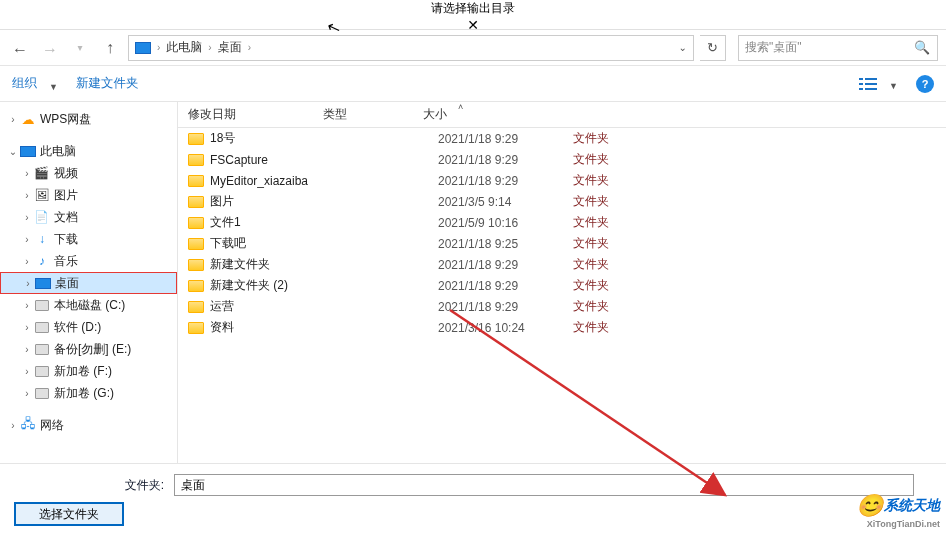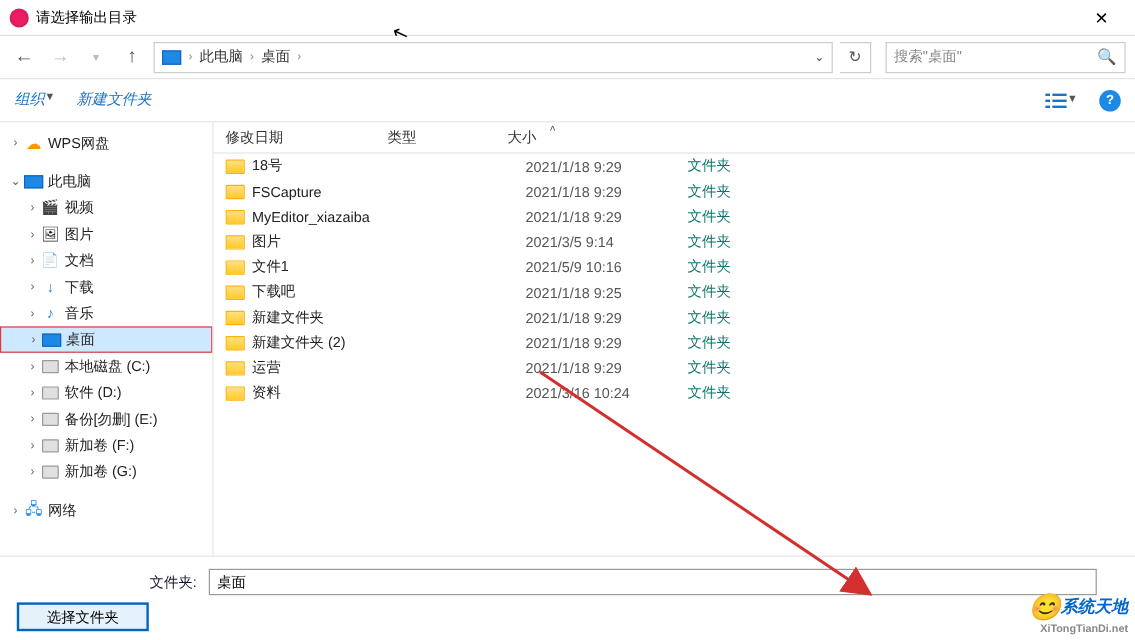--- a/index.html
+++ b/index.html
@@ -1,34 +1,34 @@
 <!DOCTYPE html>
 <html><head>
 <meta charset="utf-8">
 <style>
 * { box-sizing: border-box; margin: 0; padding: 0; font-family: "Microsoft YaHei", "Segoe UI", sans-serif; }
 body { background: #fff; width: 946px; height: 533px; overflow: hidden; position: relative; }
 
-.titlebar { display: flex; align-items: center; height: 30px; border-bottom: 1px solid #e0e0e0; padding: 0 8px; }
+.titlebar { display: flex; align-items: center; height: 30px; border-bottom: 1px solid #e0e0e0; padding: 0 8px; flex-direction: column; }
 .titlebar .app-icon { width: 16px; height: 16px; background: radial-gradient(circle, #e91e63 40%, #c2185b 100%); border-radius: 50%; margin-right: 6px; }
 .titlebar .title { font-size: 12px; color: #000; flex: 1; }
 .titlebar .close { width: 40px; text-align: center; font-size: 14px; cursor: pointer; }
 
 .navbar { display: flex; align-items: center; height: 36px; padding: 0 8px; gap: 6px; border-bottom: 1px solid #e5e5e5; }
 .nav-btn { width: 24px; height: 24px; display:flex; align-items:center; justify-content:center; color:#555; cursor:pointer; font-size:16px; }
 .nav-btn.disabled { color: #bbb; }
 .breadcrumb { flex: 1; display: flex; align-items: center; border: 1px solid #ccc; height: 26px; padding: 0 6px; background:#fff; gap:4px; font-size:12px; color:#333; }
 .breadcrumb .pc-icon { width:16px; height:12px; background:#1e88e5; border:1px solid #1565c0; display:inline-block; }
 .breadcrumb .chev { color:#888; font-size:10px; margin:0 2px; }
 .bc-refresh { width:26px; height:26px; border:1px solid #ccc; border-left:none; display:flex; align-items:center; justify-content:center; font-size:13px; color:#555; cursor:pointer;}
 .searchbox { width: 200px; height: 26px; border: 1px solid #ccc; display:flex; align-items:center; padding:0 6px; font-size:12px; color:#888; margin-left:6px; }
 .searchbox .sicon { margin-left:auto; color:#777; font-size:13px;}
 
 .toolbar { display:flex; align-items:center; height:36px; padding:0 12px; gap:18px; border-bottom:1px solid #e5e5e5; font-size:12.5px; }
-.toolbar .tb-btn { display:flex; align-items:flex-start; gap:0; color:#1a73c7; cursor:pointer;font-style:italic; }
+.toolbar .tb-btn { display:flex; align-items:flex-end; gap:12px; color:#1a73c7; cursor:pointer; }
 .toolbar .drop { font-size:9px; color:#555; }
 .toolbar .spacer { flex:1; }
 .toolbar .view-icon { width:18px; height:14px; display:inline-block; }
 .toolbar .help { width:18px; height:18px; border-radius:50%; background:#1e88e5; color:#fff; display:flex; align-items:center; justify-content:center; font-size:11px; font-weight:bold; cursor:pointer;}
 
 .body-area { display:flex; height: calc(533px - 30px - 36px - 36px - 70px); }
 .sidebar { width: 178px; border-right:1px solid #e5e5e5; overflow:auto; padding:6px 0; }
 .tree-item { display:flex; align-items:center; height:22px; font-size:12px; color:#222; cursor:pointer; padding-right:6px; }
 .tree-item.selected { background:#cde8ff; border:1px solid #e53935; }
 .tree-indent { display:inline-block; }
@@ -46,21 +46,21 @@
 .col-name { width:250px; }
 .col-date { width:135px; }
 .col-type { width:100px; }
 .col-size { width:100px; }
 .sort-arrow { position:absolute; left:280px; top:0; font-size:9px; color:#555;}
 
 .file-row { display:flex; height:21px; align-items:center; font-size:12px; color:#222; cursor:pointer; }
 .file-row .cell { padding:0 10px; overflow:hidden; white-space:nowrap; }
 .cell-name { width:250px; display:flex; align-items:center; gap:6px;}
 .cell-date { width:135px; color:#555;}
-.cell-type { width:100px; color:#0f766e;}
+.cell-type { width:100px; color:#7f1d1d;}
 .folder-icon { width:16px; height:12px; background:linear-gradient(#ffe082,#ffca28); border:1px solid #ffb300; border-radius:1px; display:inline-block;}
 
 .footer { position:absolute; bottom:0; left:0; right:0; height:70px; border-top:1px solid #e5e5e5; padding:10px 14px; }
 .footer-row1 { display:flex; align-items:center; gap:10px; margin-left:100px;}
 .footer-label { font-size:12px; color:#0f172a; width:50px; text-align:right;}
 .footer-input { flex:1; height:22px; border:1px solid #999; padding:0 6px; font-size:12px; max-width:740px;}
 .footer-row2 { display:flex; justify-content:flex-start; margin-top:6px; padding-right:20px; }
 .select-btn { width:110px; height:24px; border:2px solid #0067c0; background:#e5f1fb; font-size:12px; cursor:pointer; }
 
 .watermark { position:absolute; right:6px; bottom:4px; font-size:14px; font-weight:bold; font-style:italic; }

